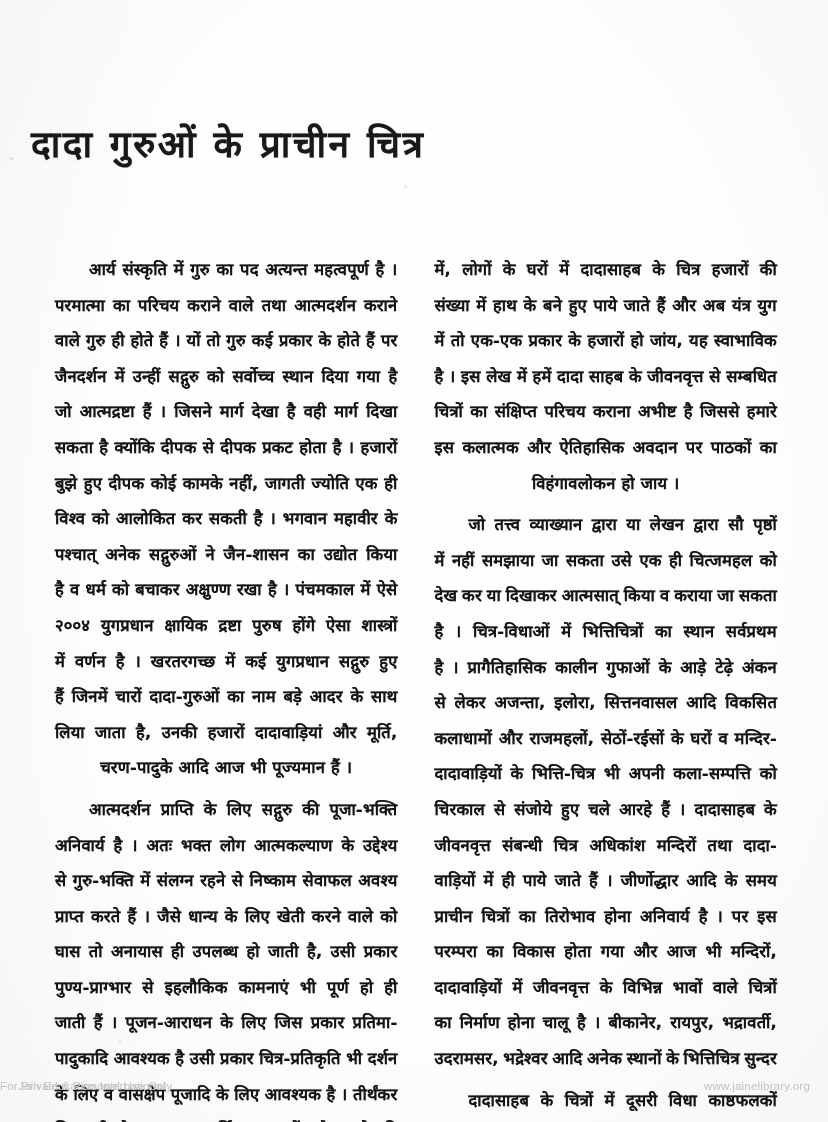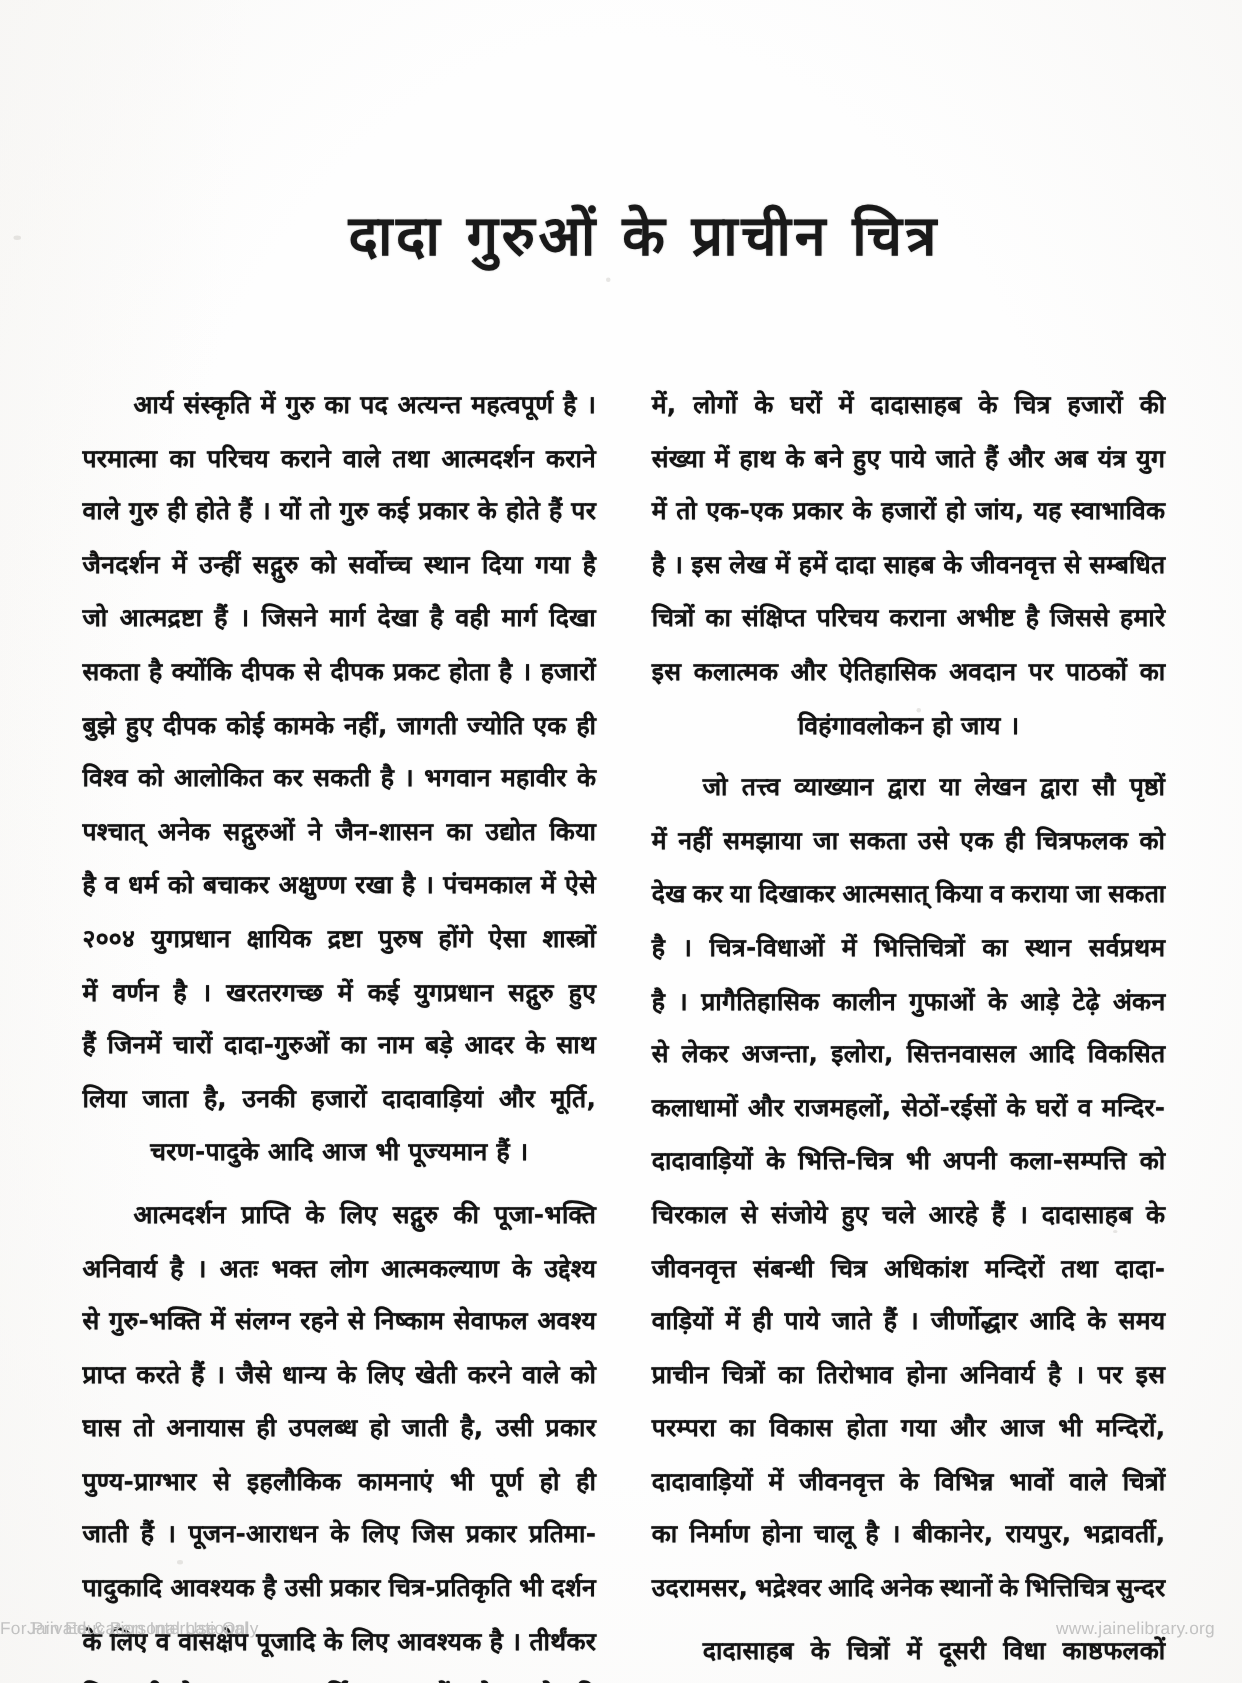--- a/index.html
+++ b/index.html
@@ -34,22 +34,22 @@
     background: #cfcdc9;
     border-radius: 50%;
     opacity: .5;
     pointer-events: none;
   }
   
   .masthead {
     position: absolute;
     left: 0;
     right: 0;
-    top: 136px;
-    text-align: center;
+    top: 123px;
+    text-align: left;
     margin-left: 31px;
   }
   .article-title {
     font-family: "DejaVu Sans", sans-serif;
     font-size: 37px;
     font-weight: 700;
     letter-spacing: 2.5px;
     color: #191919;
     line-height: 1.18;
     margin: 0;
@@ -517,21 +517,21 @@
           </div>
           <div class="line just">
             <span>में</span>
             <span>नहीं</span>
             <span>समझाया</span>
             <span>जा</span>
             <span>सकता</span>
             <span>उसे</span>
             <span>एक</span>
             <span>ही</span>
-            <span>चित्रफलक</span>
+            <span>चित्जमहल</span>
             <span>को</span>
           </div>
           <div class="line just">
             <span>देख</span>
             <span>कर</span>
             <span>या</span>
             <span>दिखाकर</span>
             <span>आत्मसात्</span>
             <span>किया</span>
             <span>व</span>

